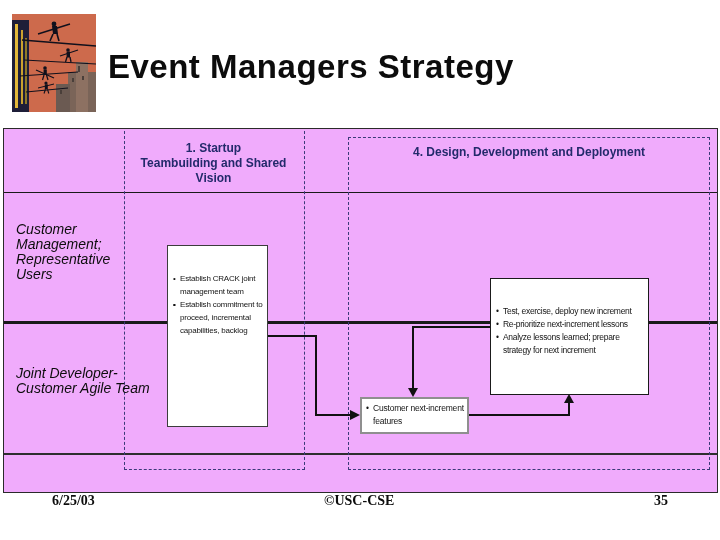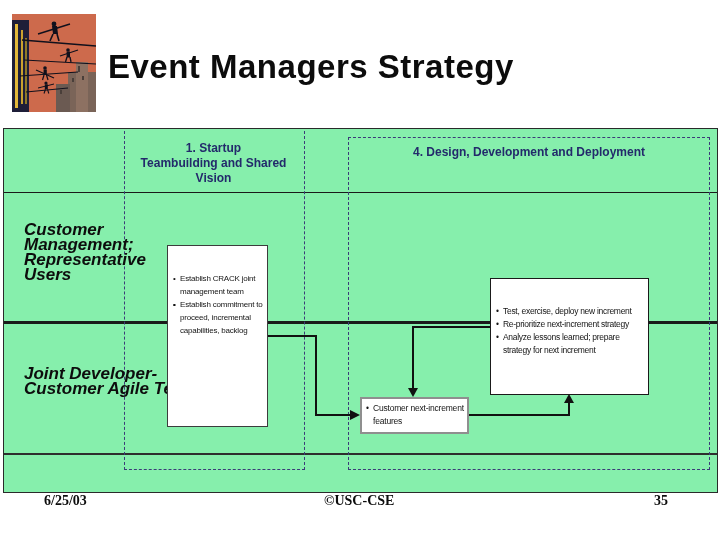--- a/index.html
+++ b/index.html
@@ -9,21 +9,21 @@
   }
   
   .art{position:absolute;left:12px;top:14px;width:84px;height:98px;}
   .slide-title{
     position:absolute;left:108px;top:48px;font-size:33px;font-weight:bold;
     color:#0c0c0c;letter-spacing:.5px;white-space:nowrap;
   }
   
   .diagram{
     position:absolute;left:3px;top:128px;width:715px;height:365px;
-    border:1px solid #2a2a2a;box-sizing:border-box;background:#86efac;
+    border:1px solid #2a2a2a;box-sizing:border-box;background:#f0abfc;
   }
   .hline{position:absolute;left:0;right:0;background:#1a1a1a;z-index:0;}
   .row-line-1{top:63px;height:1px;}
   .lane-divider{top:192px;height:3px;}
   .row-line-2{top:324px;height:2px;background:#2e2e2e;}
   
   .phase1-rect{
     position:absolute;left:120px;top:2px;width:179px;height:338px;z-index:0;
     border-left:1px dashed #3b3b78;border-right:1px dashed #3b3b78;border-bottom:1px dashed #3b3b78;
   }
@@ -31,21 +31,21 @@
     position:absolute;left:344px;top:8px;width:362px;height:333px;z-index:0;
     border:1px dashed #3b3b78;box-sizing:border-box;
   }
   .phase-label{
     position:absolute;font-size:12px;font-weight:bold;color:#232a6b;
     text-align:center;white-space:pre-line;line-height:15px;z-index:1;
   }
   .phase1-label{left:120px;top:12px;width:179px;}
   .phase2-label{left:344px;top:16px;width:362px;}
   .lane-label{
-    position:absolute;left:20px;font-size:17px;font-weight:bold;font-style:italic;
+    position:absolute;left:12px;font-size:14px;font-weight:normal;font-style:italic;
     line-height:15px;white-space:pre-line;color:#0d0d0d;z-index:1;
   }
   .lane1-label{top:93px;}
   .lane2-label{top:237px;}
   
   .box{position:absolute;background:#ffffff;box-sizing:border-box;z-index:2;}
   .box ul{list-style:none;margin:0;padding:0;}
   .box li{position:relative;padding-left:7px;color:#141414;}
   .box .marker{position:absolute;left:0;top:0;}
   .startup-box{
@@ -71,21 +71,21 @@
   .segB2{left:408px;top:197px;width:2px;height:62px;}
   .arrowB{left:404px;top:259px;border-left:5px solid transparent;border-right:5px solid transparent;border-top:9px solid #111;}
   .segC1{left:464px;top:285px;width:102px;height:2px;}
   .segC2{left:564px;top:273px;width:2px;height:14px;}
   .arrowC{left:560px;top:265px;border-left:5px solid transparent;border-right:5px solid transparent;border-bottom:9px solid #111;}
   
   .footer-text{
     position:absolute;font-family:"Liberation Serif", serif;font-weight:bold;
     font-size:14px;color:#0d0d0d;white-space:nowrap;
   }
-  .footer-date{left:44px;top:493px;text-align:center;}
+  .footer-date{left:52px;top:493px;text-align:center;}
   .footer-copyright{left:324px;top:493px;}
   .footer-page{left:654px;top:493px;}
 </style>
 </head>
 <body>
 
 <svg class="art" viewBox="0 0 84 98" aria-hidden="true">
   <rect x="0" y="0" width="84" height="98" fill="#cd6a4c"></rect>
 
   <rect x="56" y="58" width="28" height="40" fill="#7a6458"></rect>
@@ -175,21 +175,21 @@
 
   <div class="box develop-box">
     <ul>
       <li><span class="marker">•</span><span>Customer next-increment features</span></li>
     </ul>
   </div>
 
   <div class="box deploy-box">
     <ul>
       <li><span class="marker">•</span><span>Test, exercise, deploy new increment</span></li>
-      <li><span class="marker">•</span><span>Re-prioritize next-increment strategy</span></li>
+      <li><span class="marker">•</span><span>Re-prioritize next-increment lessons</span></li>
       <li><span class="marker">•</span><span>Analyze lessons learned; prepare strategy for next increment</span></li>
     </ul>
   </div>
 </div>
 
 <div class="footer-text footer-date">6/25/03</div>
 <div class="footer-text footer-copyright">©USC-CSE</div>
 <div class="footer-text footer-page">35</div>
 
 </body></html>

